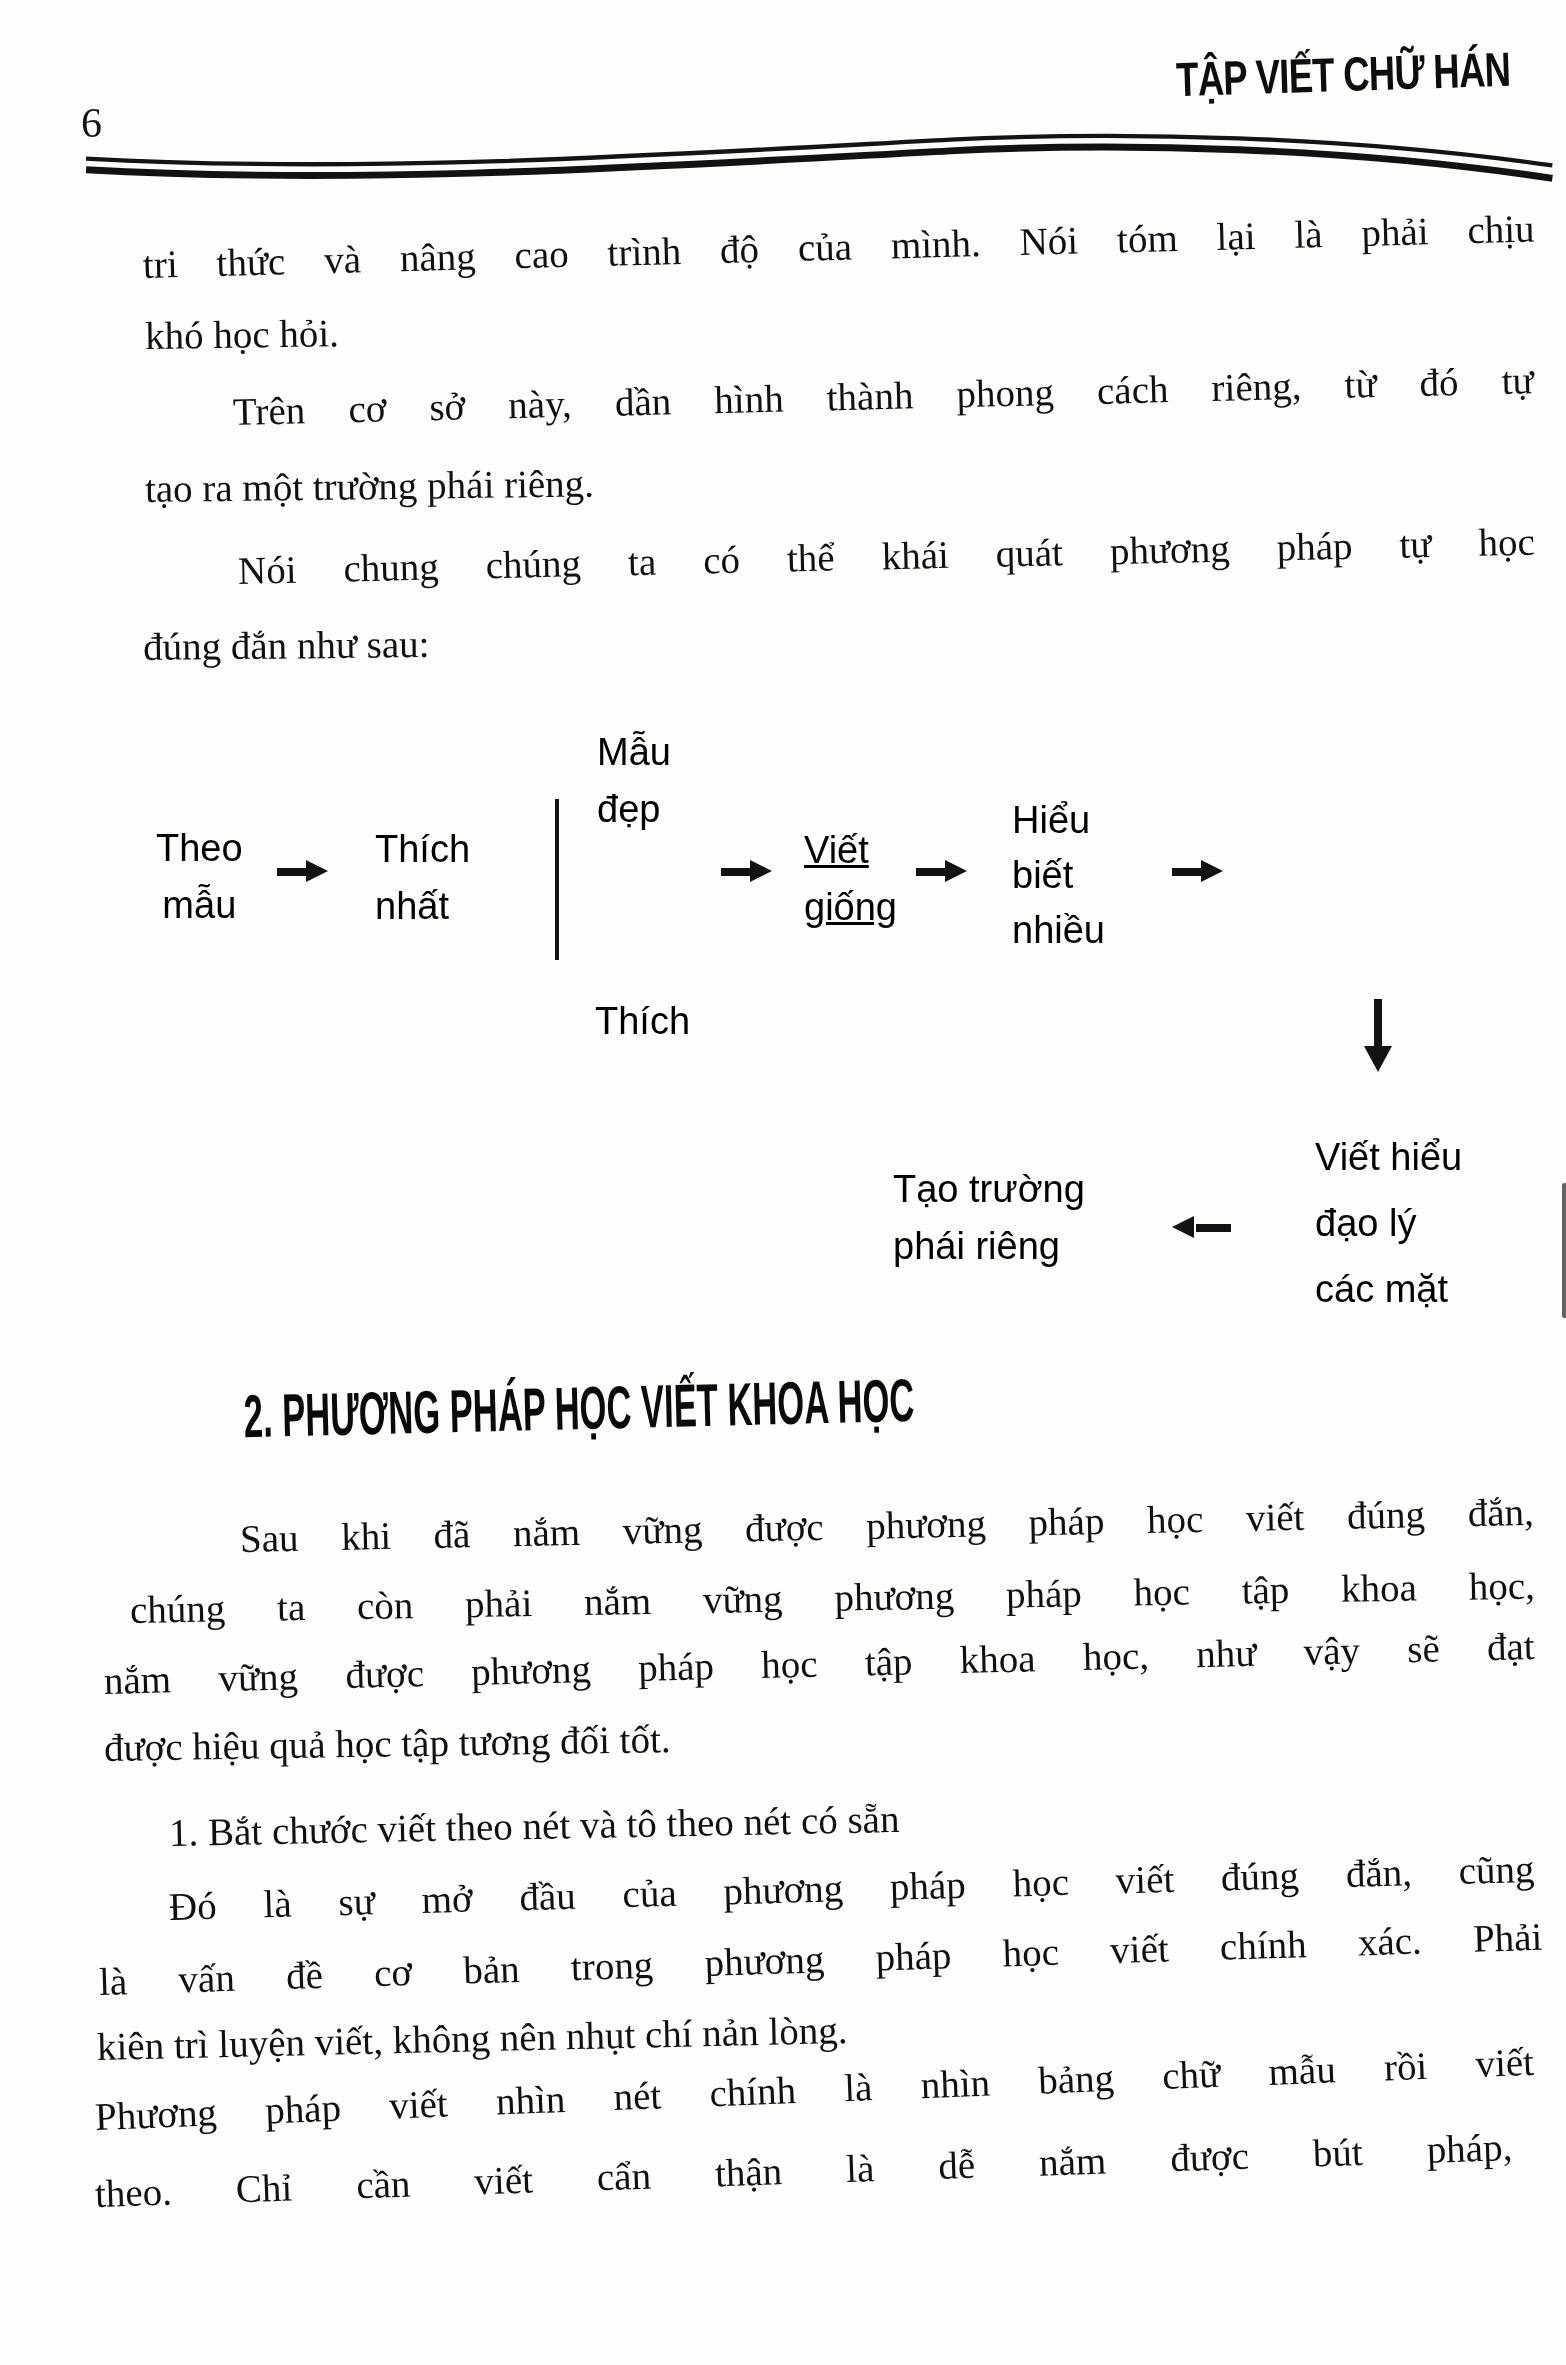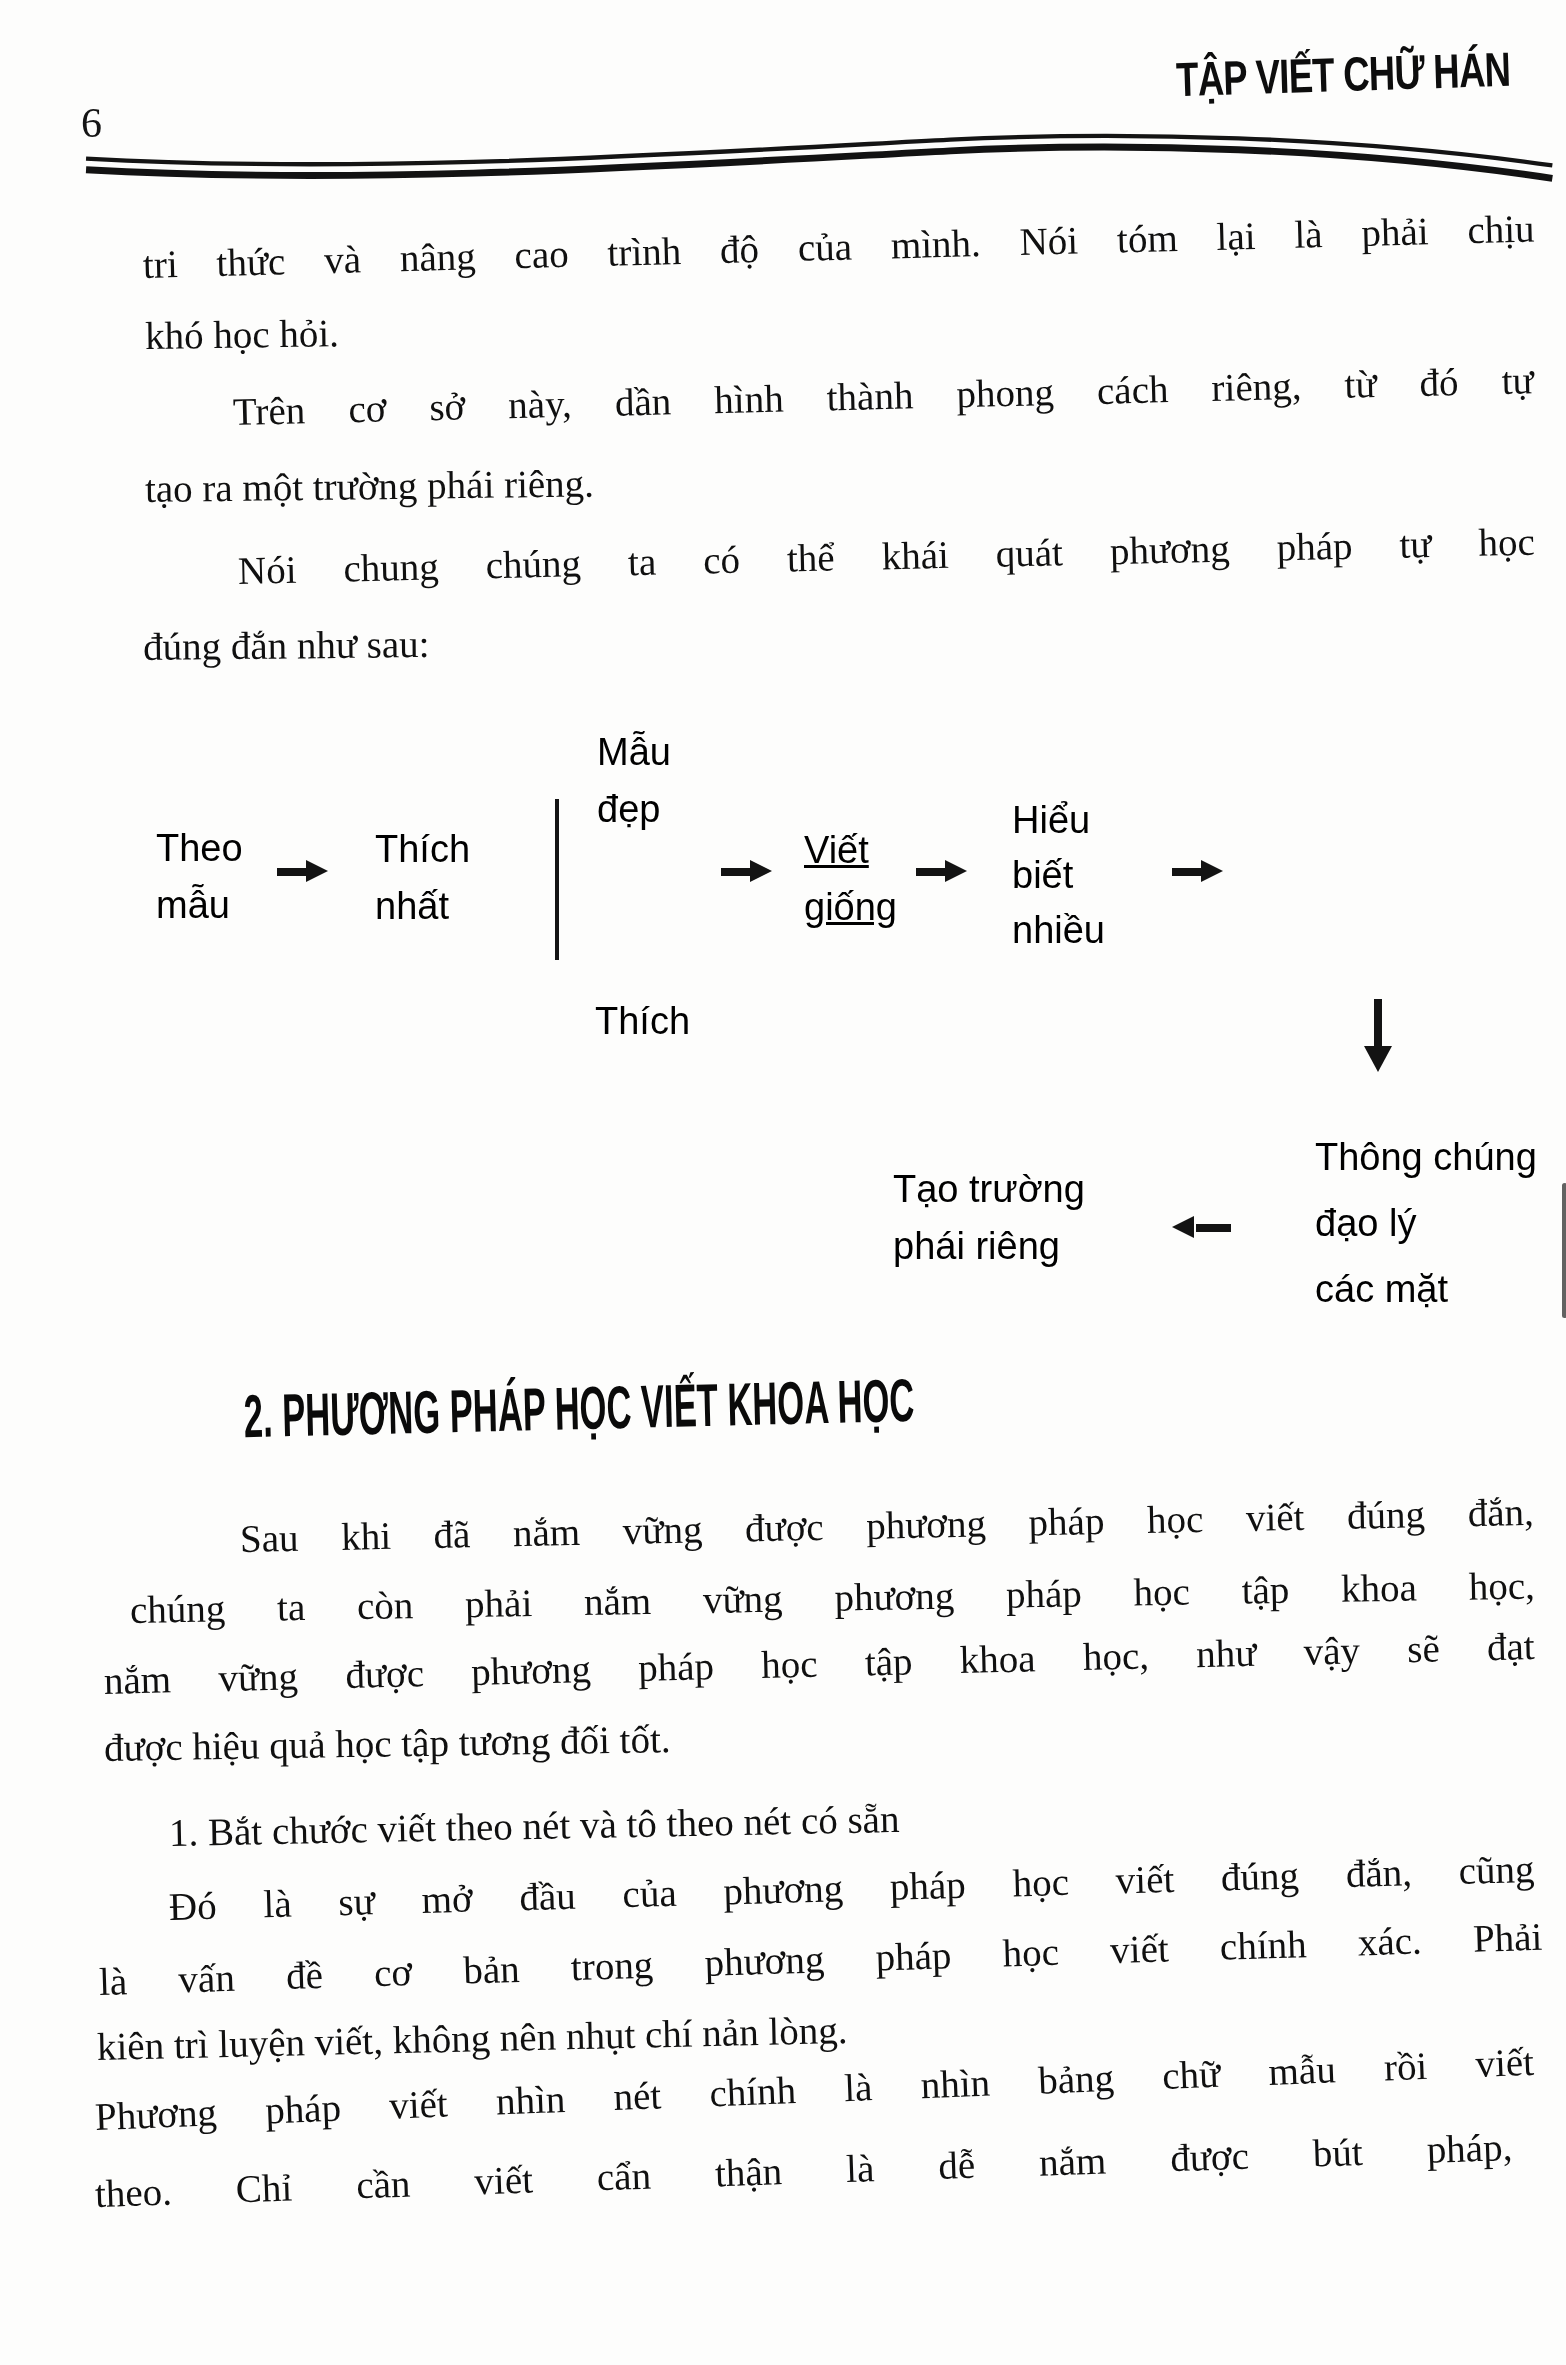--- a/index.html
+++ b/index.html
@@ -73,21 +73,21 @@
   </svg>
 
   <div class="bl j" style="left:143px; top:239px;  width:1392px; transform:rotate(-1.5deg);">tri thức và nâng cao trình độ của mình. Nói tóm lại là phải chịu</div>
   <div class="bl" style="left:145px; top:310px;  transform:rotate(-0.8deg);">khó học hỏi.</div>
   <div class="bl j" style="left:233px; top:386px;  width:1301px; transform:rotate(-1.4deg);">Trên cơ sở này, dần hình thành phong cách riêng, từ đó tự</div>
   <div class="bl" style="left:145px; top:463px;  transform:rotate(-0.7deg);">tạo ra một trường phái riêng.</div>
   <div class="bl j" style="left:238px; top:545px;  width:1297px; transform:rotate(-1.3deg);">Nói chung chúng ta có thể khái quát phương pháp tự học</div>
   <div class="bl" style="left:143px; top:621px;  transform:rotate(-0.6deg);">đúng đắn như sau:</div>
 
   <div class="diagram">
-    <div class="node" style="left:156px;  top:820px;">Theo
+    <div class="node" style="left:156px;  top:820px;text-align:center;">Theo
 mẫu</div>
     <div class="arr arr-r" style="left:277px; top:860px;">
         <span class="shaft"></span>
         <span class="head"></span>
       </div>
     <div class="node" style="left:375px;  top:821px;">Thích
 nhất</div>
     <div class="vbar"></div>
     <div class="node" style="left:597px;  top:724px;">Mẫu
 đẹp</div>
@@ -112,21 +112,21 @@
     <div class="arr arr-d" style="left:1364px; top:999px;">
         <span class="shaft"></span>
         <span class="head"></span>
       </div>
     <div class="node" style="left:893px; top:1161px;">Tạo trường
 phái riêng</div>
     <div class="arr arr-l" style="left:1172px; top:1216px;">
         <span class="shaft"></span>
         <span class="head"></span>
       </div>
-    <div class="node lh76" style="left:1315px; top:1124px;">Thông chúng
+    <div class="node lh76" style="left:1315px; top:1124px;">Viết hiểu
 đạo lý
 các mặt</div>
   </div>
 
   <div class="heading">
     <span>2. PHƯƠNG PHÁP HỌC VIẾT KHOA HỌC</span>
   </div>
 
   <div class="bl j" style="left:240px; top:1513px; width:1294px; transform:rotate(-1.2deg);">Sau khi đã nắm vững được phương pháp học viết đúng đắn,</div>
   <div class="bl j" style="left:130px; top:1584px; width:1405px; transform:rotate(-1.0deg);">chúng ta còn phải nắm vững phương pháp học tập khoa học,</div>

